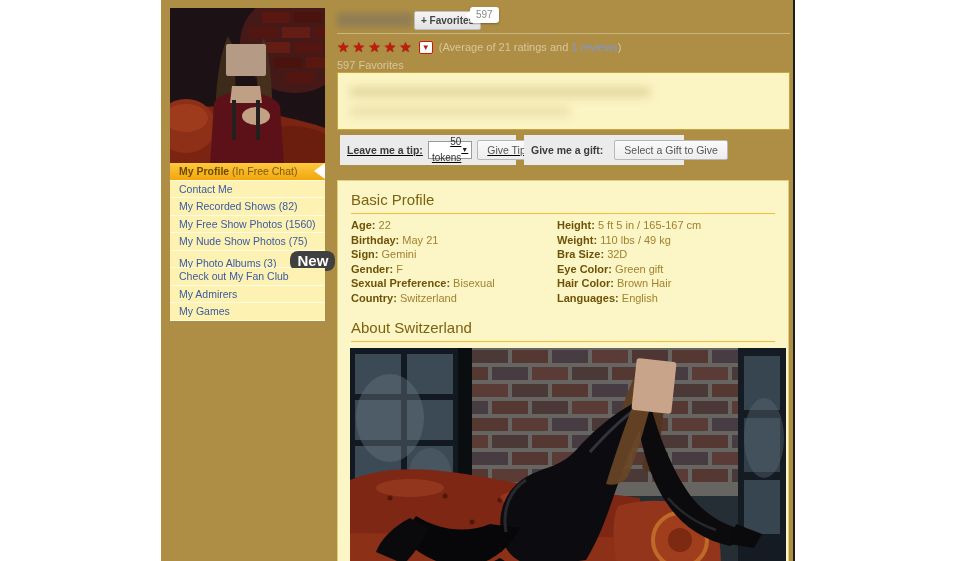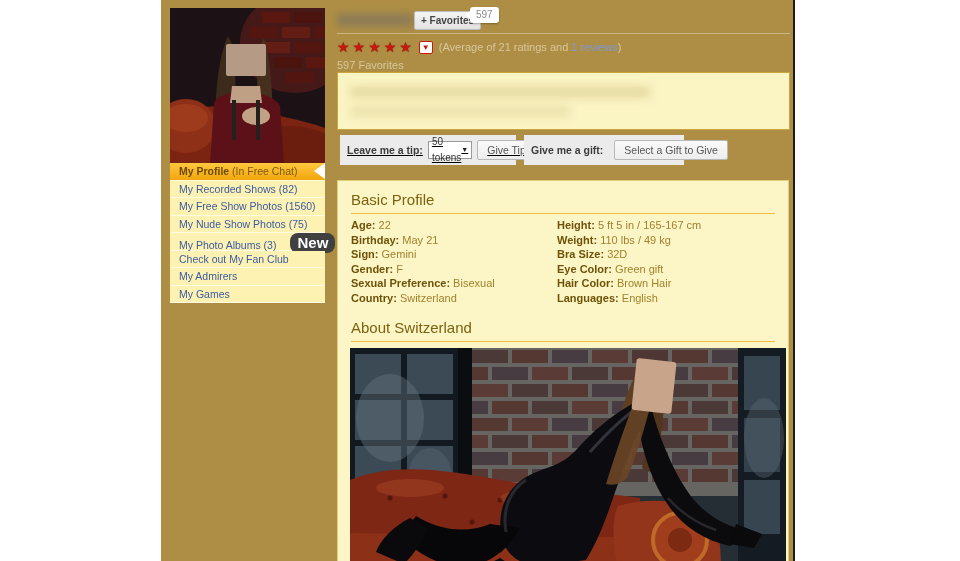--- a/index.html
+++ b/index.html
@@ -60,21 +60,21 @@
             background:#d2c488; filter:blur(5px); opacity:.45; }
 
   .tip-row { position:absolute; left:0; top:135px; height:30px; }
   .tray { position:absolute; top:0; height:30px; background:#ebebeb; display:flex;
           align-items:center; padding:0 7px; gap:5px; }
   .tray-tip { left:3px; width:176px;text-decoration:underline; }
   .tray-gift { left:187px; width:160px;gap:11px; }
   .tray-label { font-size:10.5px; font-weight:bold; color:#3c3c3c; white-space:nowrap; }
   .fake-select { width:64px; height:18px; background:#fff; border:1px solid #9a9a9a;
           font-size:10px; color:#333; line-height:16px; padding:0 3px; display:flex;
-          justify-content:space-between; align-items:center; cursor:pointer; }
+          justify-content:space-between; align-items:center; cursor:pointer;text-align:right; }
   .fake-select .caret { font-size:7px; color:#222; }
   .gray-btn { height:20px; background:linear-gradient(#fafafa,#ededed); border:1px solid #b8b8b8;
           border-radius:2px; font-size:10.5px; color:#555; padding:0 9px; line-height:18px;
           cursor:pointer; white-space:nowrap; }
 
   .profile-panel { position:absolute; left:0; top:180px; width:452px; height:400px;
           background:#fcf6c6; border:1px solid #e3cf7a; padding:10px 13px; }
   .section-title { font-size:15px; color:#7d6210; padding-bottom:5px;
           border-bottom:1px solid #eebf3f; margin-bottom:4px; }
   .cols { display:flex; font-size:11px; line-height:14.5px; }
@@ -119,20 +119,23 @@
       <rect x="62" y="92" width="4" height="40" fill="#23201f"></rect>
       <rect x="86" y="92" width="4" height="40" fill="#23201f"></rect>
       <rect x="56" y="36" width="40" height="32" rx="2" fill="#b59b85"></rect>
     </svg>
   </div>
 
   <div class="sidebar-menu">
     <div class="menu-item active">
       <span>My Profile</span><span class="suffix"> (In Free Chat)</span>
       <span class="arrow"></span>
+    </div>
+    <div class="menu-item">
+      <span>Contact Me</span>
     </div>
     <div class="menu-item">
       <span>My Recorded Shows (82)</span>
     </div>
     <div class="menu-item">
       <span>My Free Show Photos (1560)</span>
     </div>
     <div class="menu-item">
       <span>My Nude Show Photos (75)</span>
     </div>

